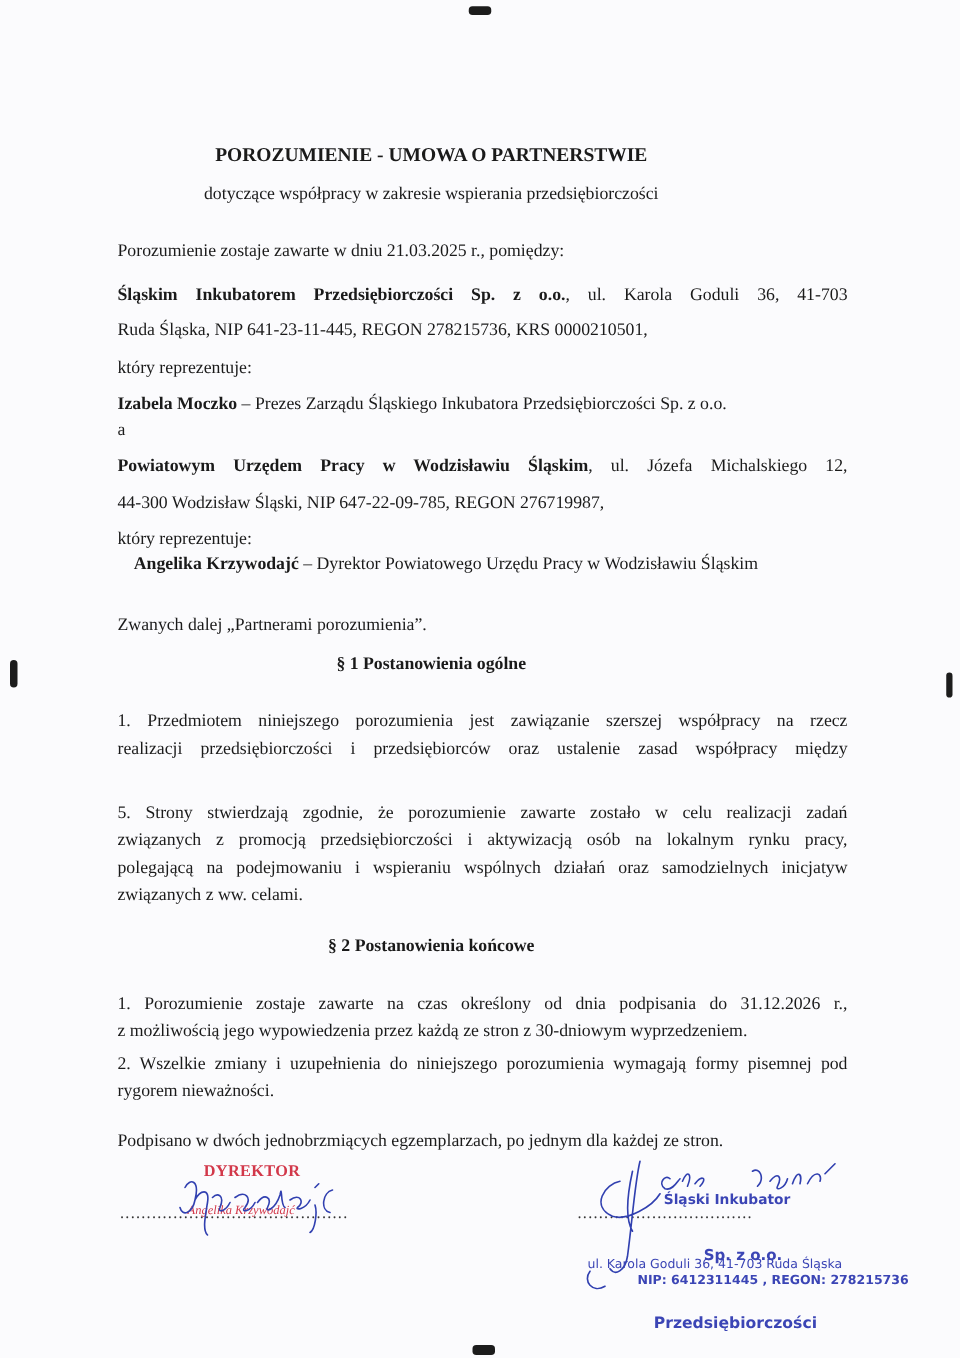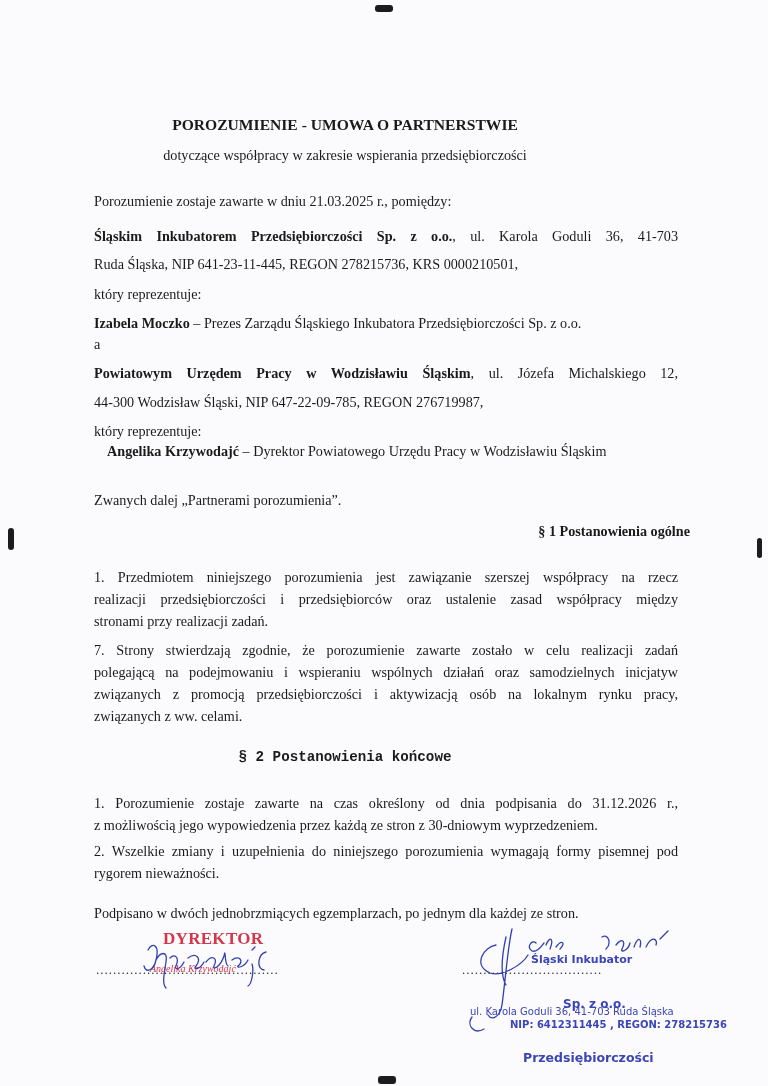--- a/index.html
+++ b/index.html
@@ -22,21 +22,21 @@
   .b { font-weight: bold; }
   .just {
     position: absolute; left: 94px; width: 584px; font-size: 14.2px; line-height: 22px;
     text-align: justify; text-align-last: justify; white-space: normal;
   }
   .para { position: absolute; left: 94px; width: 584px; font-size: 14.2px; line-height: 22px; text-align: justify; }
   .para .line { display: block; text-align: justify; text-align-last: justify; height: 22px; }
   .para .line.last { text-align-last: left; }
 
   
-  .sig-left-title { position: absolute; left: 163px; top: 929px; color: #d2384a; font-weight: bold; font-size: 17px; letter-spacing: 0.3px; }
+  .sig-left-title { position: absolute; left: 163px; top: 929px; color: #d2384a; font-weight: bold; font-size: 13px; letter-spacing: 0.3px; }
   .dots { position: absolute; font-size: 13px; color: #333; letter-spacing: 1px; }
   .sig-left-name { position: absolute; left: 150px; top: 963px; color: #d2384a; font-style: italic; font-size: 10px; }
   .stamp { position: absolute; font-family: "DejaVu Sans", sans-serif; color: #3b45b5; font-weight: bold; white-space: nowrap; }
   svg.sig { position: absolute; overflow: visible; }
 </style>
 </head>
 <body>
 
 <div class="mark top"></div>
 <div class="mark bottom"></div>
@@ -55,34 +55,33 @@
 
 <div class="t" style="left:94px; top:335px;">a</div>
 
 <div class="just" style="top:362px; height:22px; overflow:hidden;"><span class="b">Powiatowym Urzędem Pracy w Wodzisławiu Śląskim</span><span>, ul. Józefa Michalskiego 12,</span></div>
 <div class="t" style="left:94px; top:393px;">44-300 Wodzisław Śląski, NIP 647-22-09-785, REGON 276719987,</div>
 <div class="t" style="left:94px; top:422px;">który reprezentuje:</div>
 <div class="t" style="left:94px; top:442px;margin-left:13px;"><span class="b">Angelika Krzywodajć</span><span> – Dyrektor Powiatowego Urzędu Pracy w Wodzisławiu Śląskim</span></div>
 
 <div class="t" style="left:94px; top:491px;">Zwanych dalej „Partnerami porozumienia”.</div>
 
-<div class="t center b" style="top:522px;text-align:right;">§ 1 Postanowienia ogólne</div>
+<div class="t center b" style="top:522px;">§ 1 Postanowienia ogólne</div>
 <div class="para" style="top:566px;">
   <span class="line">1. Przedmiotem niniejszego porozumienia jest zawiązanie szerszej współpracy na rzecz</span>
   <span class="line">realizacji przedsiębiorczości i przedsiębiorców oraz ustalenie zasad współpracy między</span>
-  <span class="line last">stronami przy realizacji zadań.</span>
 </div>
 <div class="para" style="top:639px;">
-  <span class="line">7. Strony stwierdzają zgodnie, że porozumienie zawarte zostało w celu realizacji zadań</span>
+  <span class="line">5. Strony stwierdzają zgodnie, że porozumienie zawarte zostało w celu realizacji zadań</span>
+  <span class="line">związanych z promocją przedsiębiorczości i aktywizacją osób na lokalnym rynku pracy,</span>
   <span class="line">polegającą na podejmowaniu i wspieraniu wspólnych działań oraz samodzielnych inicjatyw</span>
-  <span class="line">związanych z promocją przedsiębiorczości i aktywizacją osób na lokalnym rynku pracy,</span>
   <span class="line last">związanych z ww. celami.</span>
 </div>
 
-<div class="t center b" style="top:748px;font-family:Liberation Mono, monospace;">§ 2 Postanowienia końcowe</div>
+<div class="t center b" style="top:748px;">§ 2 Postanowienia końcowe</div>
 <div class="para" style="top:792px;">
   <span class="line">1. Porozumienie zostaje zawarte na czas określony od dnia podpisania do 31.12.2026 r.,</span>
   <span class="line last">z możliwością jego wypowiedzenia przez każdą ze stron z 30-dniowym wyprzedzeniem.</span>
 </div>
 <div class="para" style="top:840px;">
   <span class="line">2. Wszelkie zmiany i uzupełnienia do niniejszego porozumienia wymagają formy pisemnej pod</span>
   <span class="line last">rygorem nieważności.</span>
 </div>
 
 <div class="t" style="left:94px; top:904px;">Podpisano w dwóch jednobrzmiących egzemplarzach, po jednym dla każdej ze stron.</div>

